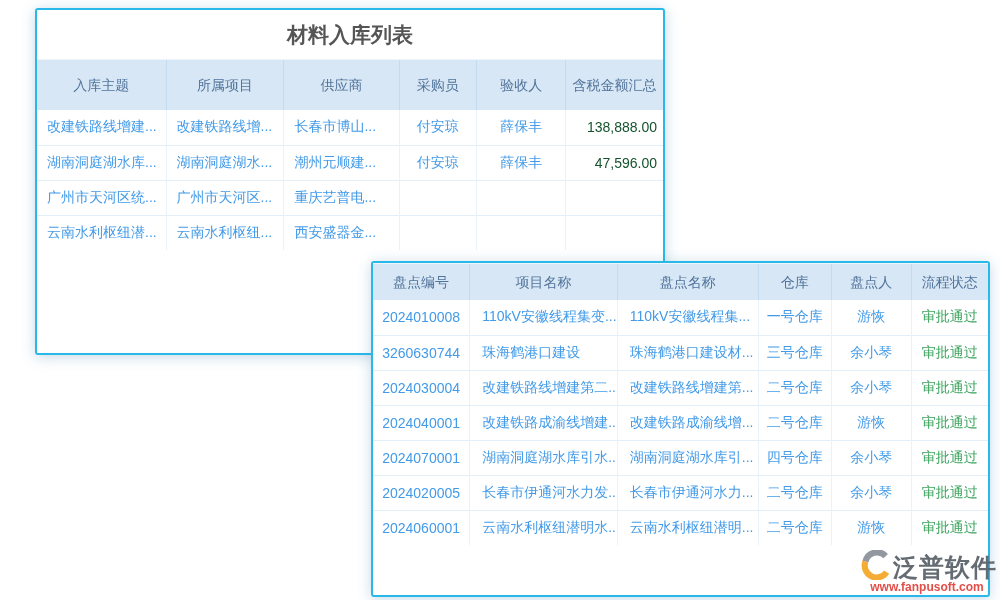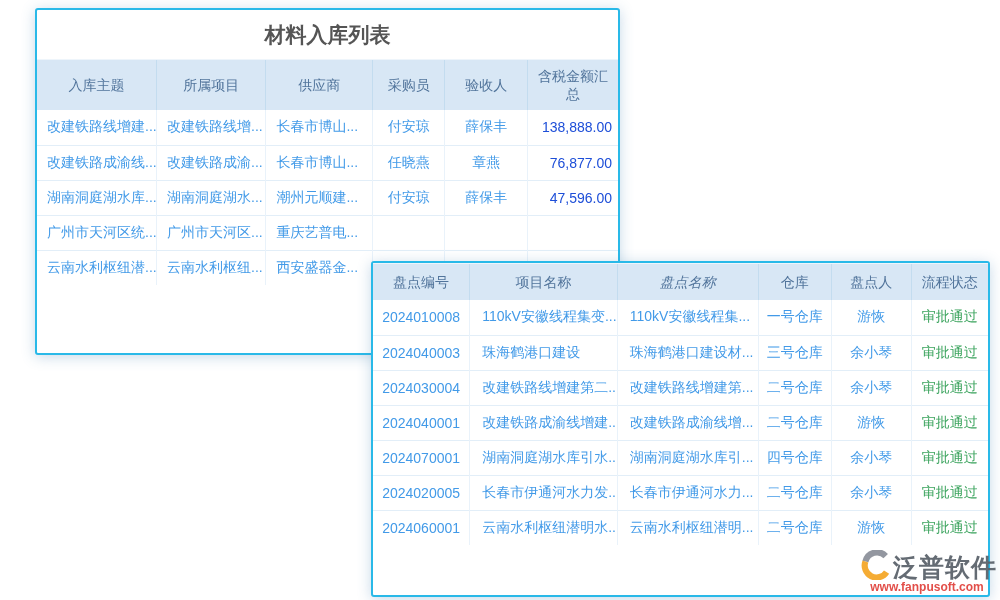--- a/index.html
+++ b/index.html
@@ -14,21 +14,21 @@
   
   .card {
     position:absolute;
     background:#ffffff;
     border:2px solid #29b9e8;
     border-radius:3px;
     box-shadow:0 2px 14px rgba(70,130,180,0.30);
     box-sizing:border-box;
     overflow:hidden;
   }
-  #card-inbound   { left:35px;  top:8px;   width:585px; height:347px; z-index:1; }
+  #card-inbound   { left:35px;  top:8px;   width:630px; height:347px; z-index:1; }
   #card-inventory { left:371px; top:261px; width:619px; height:336px; z-index:2; }
 
   .card-title {
     text-align:center;
     font-weight:bold;
     color:#555555;
     font-size:21px;
   }
   #card-inbound  .card-title { height:49px; line-height:49px; }
   #card-inventory .card-title { height:49px; line-height:49px; }
@@ -65,29 +65,29 @@
   tbody tr:first-child td { border-top:none; }
 
   
   #tbl-inbound th:nth-child(1){width:21%;}
   #tbl-inbound th:nth-child(2){width:19%;}
   #tbl-inbound th:nth-child(3){width:18.5%;}
   #tbl-inbound th:nth-child(4){width:12%;}
   #tbl-inbound th:nth-child(5){width:14%;}
   #tbl-inbound th:nth-child(6){width:15.5%;}
   
-  #tbl-inbound td:nth-child(6){ color:#1d4ed8; text-align:right; }
+  #tbl-inbound td:nth-child(6){ color:#14532d; text-align:right; }
   #tbl-inbound td:nth-child(1),
   #tbl-inbound td:nth-child(2),
   #tbl-inbound td:nth-child(3){ text-align:left; padding-left:10px; }
 
   
   #tbl-inventory th:nth-child(1){width:15.7%;}
   #tbl-inventory th:nth-child(2){width:24.6%;}
-  #tbl-inventory th:nth-child(3){width:23.4%;font-style:italic;}
+  #tbl-inventory th:nth-child(3){width:23.4%;}
   #tbl-inventory th:nth-child(4){width:11.5%;}
   #tbl-inventory th:nth-child(5){width:12.6%;}
   #tbl-inventory th:nth-child(6){width:12.2%;}
   
   #tbl-inventory td:nth-child(6){ color:#3ca45e; }
   #tbl-inventory td:nth-child(2),
   #tbl-inventory td:nth-child(3){ text-align:left; padding-left:12px; }
 
   
   .watermark {
@@ -134,28 +134,20 @@
       <tbody>
         <tr>
           <td>改建铁路线增建...</td>
           <td>改建铁路线增...</td>
           <td>长春市博山...</td>
           <td>付安琼</td>
           <td>薛保丰</td>
           <td>138,888.00</td>
         </tr>
         <tr>
-          <td>改建铁路成渝线...</td>
-          <td>改建铁路成渝...</td>
-          <td>长春市博山...</td>
-          <td>任晓燕</td>
-          <td>章燕</td>
-          <td>76,877.00</td>
-        </tr>
-        <tr>
           <td>湖南洞庭湖水库...</td>
           <td>湖南洞庭湖水...</td>
           <td>潮州元顺建...</td>
           <td>付安琼</td>
           <td>薛保丰</td>
           <td>47,596.00</td>
         </tr>
         <tr>
           <td>广州市天河区统...</td>
           <td>广州市天河区...</td>
@@ -191,21 +183,21 @@
       <tbody>
         <tr>
           <td>2024010008</td>
           <td>110kV安徽线程集变...</td>
           <td>110kV安徽线程集...</td>
           <td>一号仓库</td>
           <td>游恢</td>
           <td>审批通过</td>
         </tr>
         <tr>
-          <td>2024040003</td>
+          <td>3260630744</td>
           <td>珠海鹤港口建设</td>
           <td>珠海鹤港口建设材...</td>
           <td>三号仓库</td>
           <td>余小琴</td>
           <td>审批通过</td>
         </tr>
         <tr>
           <td>2024030004</td>
           <td>改建铁路线增建第二...</td>
           <td>改建铁路线增建第...</td>

